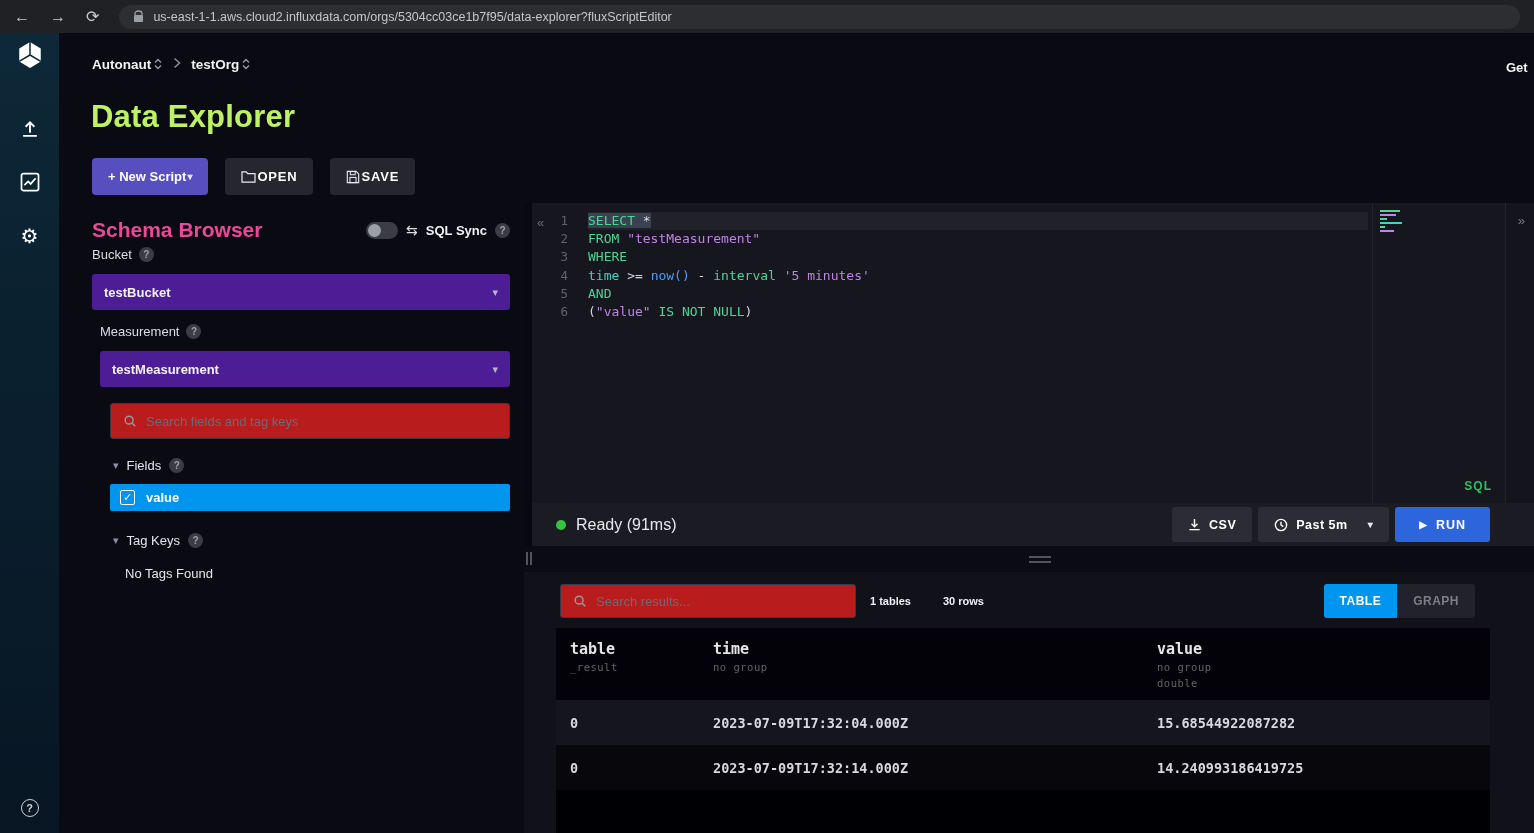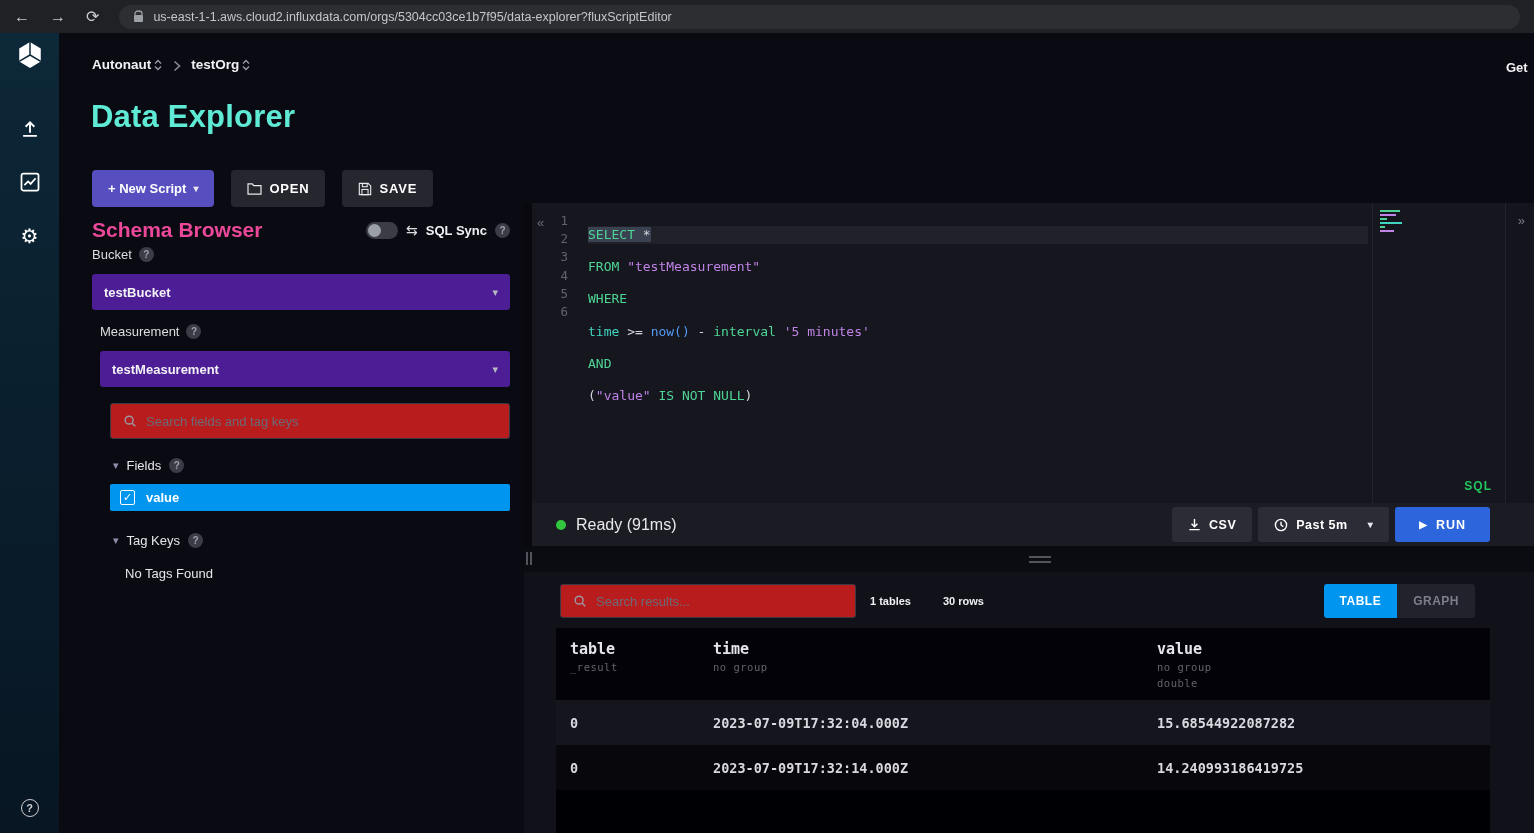--- a/index.html
+++ b/index.html
@@ -19,28 +19,28 @@
     display:flex; align-items:center; gap:9px; padding:0 14px;
   }
   .urlbar .url { color:#c4c6ca; font-size:12.5px; white-space:nowrap; overflow:hidden; }
   
   .app-sidebar {
     position:absolute; top:33px; left:0; width:59px; bottom:0;
     background:linear-gradient(180deg,#0d2838 0%,#0a1f2e 45%,#081623 100%);
   }
   .app-sidebar .slot { position:absolute; left:0; width:59px; display:flex; justify-content:center; cursor:pointer; }
   
-  .org-nav { position:absolute; left:92px; top:57px; display:flex; align-items:flex-end; gap:2px; }
+  .org-nav { position:absolute; left:92px; top:57px; display:flex; align-items:flex-start; gap:2px; }
   .org-name { color:#f2f2f5; font-size:13.5px; font-weight:bold; }
   .get-right { position:absolute; left:1506px; top:60px; width:28px; overflow:hidden; color:#f2f2f5; font-size:13px; font-weight:bold; white-space:nowrap; }
   
-  .page-title { position:absolute; left:91px; top:99px; font-size:31px; font-weight:bold; color:#5eead4; letter-spacing:.2px; }
+  .page-title { position:absolute; left:91px; top:99px; font-size:31px; font-weight:bold; color:#bef264; letter-spacing:.2px; }
   .toolbar { position:absolute; left:92px; top:158px; display:flex; gap:17px; }
-  .btn { height:37px; border:none; border-radius:4px; display:flex; align-items:center; gap:7px;
-         font-family:inherit; font-size:13px; font-weight:bold; color:#fff; cursor:pointer; padding:0 16px;margin-top:12px; }
+  .btn { height:37px; border:none; border-radius:4px; display:flex; align-items:center; gap:1px;
+         font-family:inherit; font-size:13px; font-weight:bold; color:#fff; cursor:pointer; padding:0 16px; }
   .btn-purple { background:#574fc0; }
   .btn-dark   { background:#26262f; letter-spacing:.8px; }
   .caret { font-size:10px; color:#e8e8ee; }
   
   .schema { position:absolute; left:60px; top:200px; width:464px; bottom:0; }
   .schema-head { position:absolute; left:32px; top:18px; width:418px; display:flex; align-items:center; }
   .schema-title { color:#ec4899; font-size:21px; font-weight:bold; }
   .sync-group { margin-left:auto; display:flex; align-items:center; gap:8px; }
   .toggle { width:32px; height:17px; border-radius:9px; background:#3c3c47; position:relative; cursor:pointer; }
   .toggle .knob { position:absolute; left:2px; top:2px; width:13px; height:13px; border-radius:50%; background:#9ba0a8; }
@@ -75,21 +75,21 @@
               display:flex; align-items:center; justify-content:center; color:#fff; font-size:11px; }
   .value-label { color:#fff; font-size:13px; font-weight:bold; }
   
   .editor { position:absolute; left:532px; top:203px; right:0; height:300px; background:#16161e; }
   .collapse-left { position:absolute; left:5px; top:12px; color:#6a6a76; font-size:13px; cursor:pointer; }
   .line-nums { position:absolute; left:14px; top:9px; width:22px; text-align:right;
                font-family:"DejaVu Sans Mono", monospace; font-size:12.5px; color:#62626e; }
   .line-nums .ln { height:18.2px; line-height:18.2px; }
   .code-area { position:absolute; left:56px; top:9px; width:780px;
                font-family:"DejaVu Sans Mono", monospace; font-size:13px; }
-  .code-line { height:18.2px; line-height:18.2px; white-space:pre; cursor:text;margin-top:14px; }
+  .code-line { height:18.2px; line-height:18.2px; white-space:pre; cursor:text; }
   .code-line.hl { background:rgba(255,255,255,.05); }
   .code-line .sel { background:#3a4150; }
   .tk-kw { color:#4ed595; } .tk-str { color:#c083e8; } .tk-fn { color:#539af5; }
   .tk-var { color:#3fd5c0; } .tk-op { color:#d4d4dc; }
   .editor-vline { position:absolute; left:840px; top:0; bottom:0; border-left:1px solid #23232c; }
   .minimap { position:absolute; left:848px; top:7px; width:26px; cursor:pointer; }
   .minimap .mbar { height:2px; margin-bottom:2px; }
   .editor-right-strip { position:absolute; right:0; top:0; width:29px; height:300px;
                         background:#14141c; border-left:1px solid #23232c; }
   .collapse-right { position:absolute; right:9px; top:10px; color:#7a7a85; font-size:13px; cursor:pointer; }

